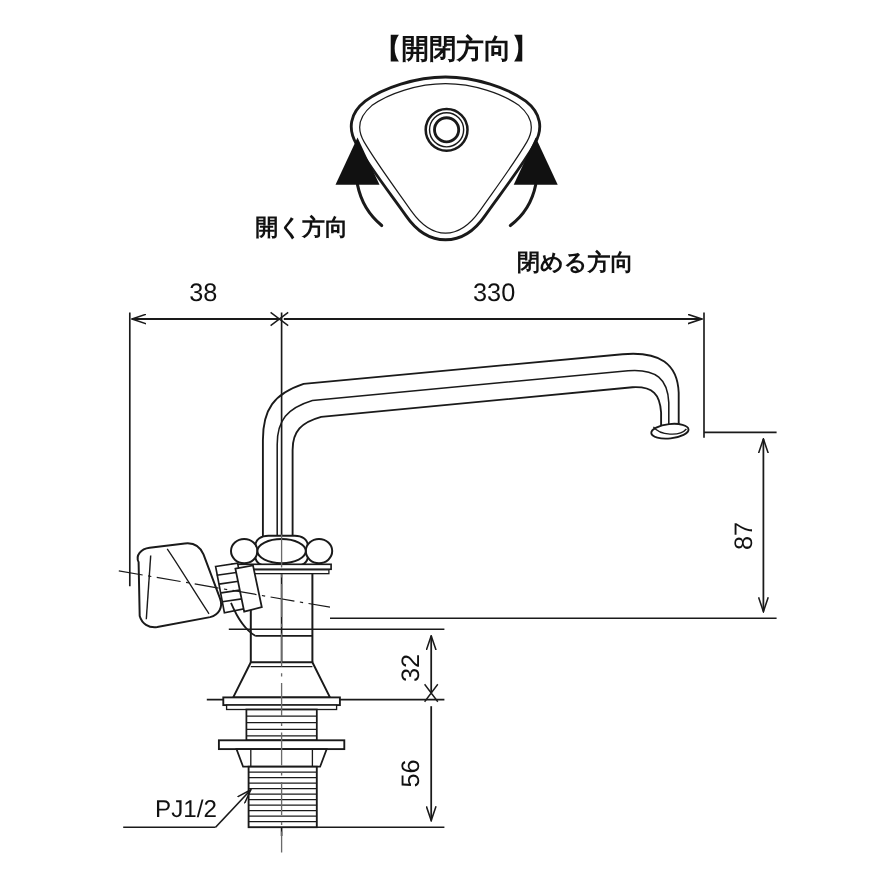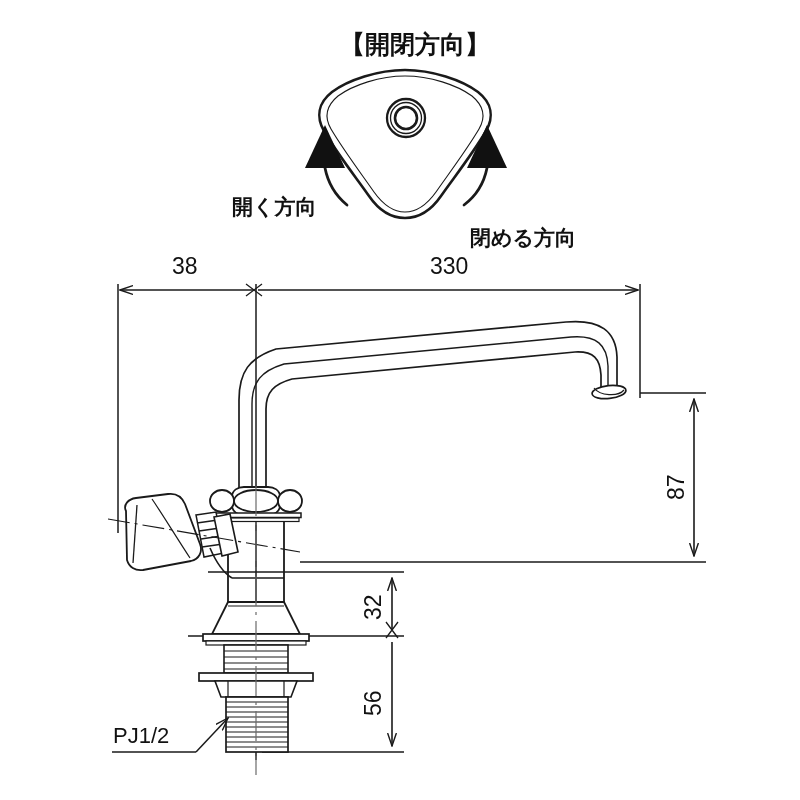--- a/index.html
+++ b/index.html
@@ -20,20 +20,21 @@
     font-family:"DejaVu Sans","Liberation Sans",sans-serif;
   }
   .dim{
     font-size:23px;font-weight:normal;
     font-family:"Liberation Sans","DejaVu Sans",sans-serif;
   }
   .dim.rot{transform:rotate(-90deg);transform-origin:left top;}
   .pj{
     font-size:22px;
     font-family:"Liberation Sans","DejaVu Sans",sans-serif;
+    margin-left:28px;
   }
 </style>
 </head>
 <body>
 
 <div id="stage">
 
   <svg class="layer" viewBox="0 0 800 800">
     <defs>
       <marker id="ar" markerWidth="14" markerHeight="10" refX="13" refY="5" orient="auto" markerUnits="userSpaceOnUse">

